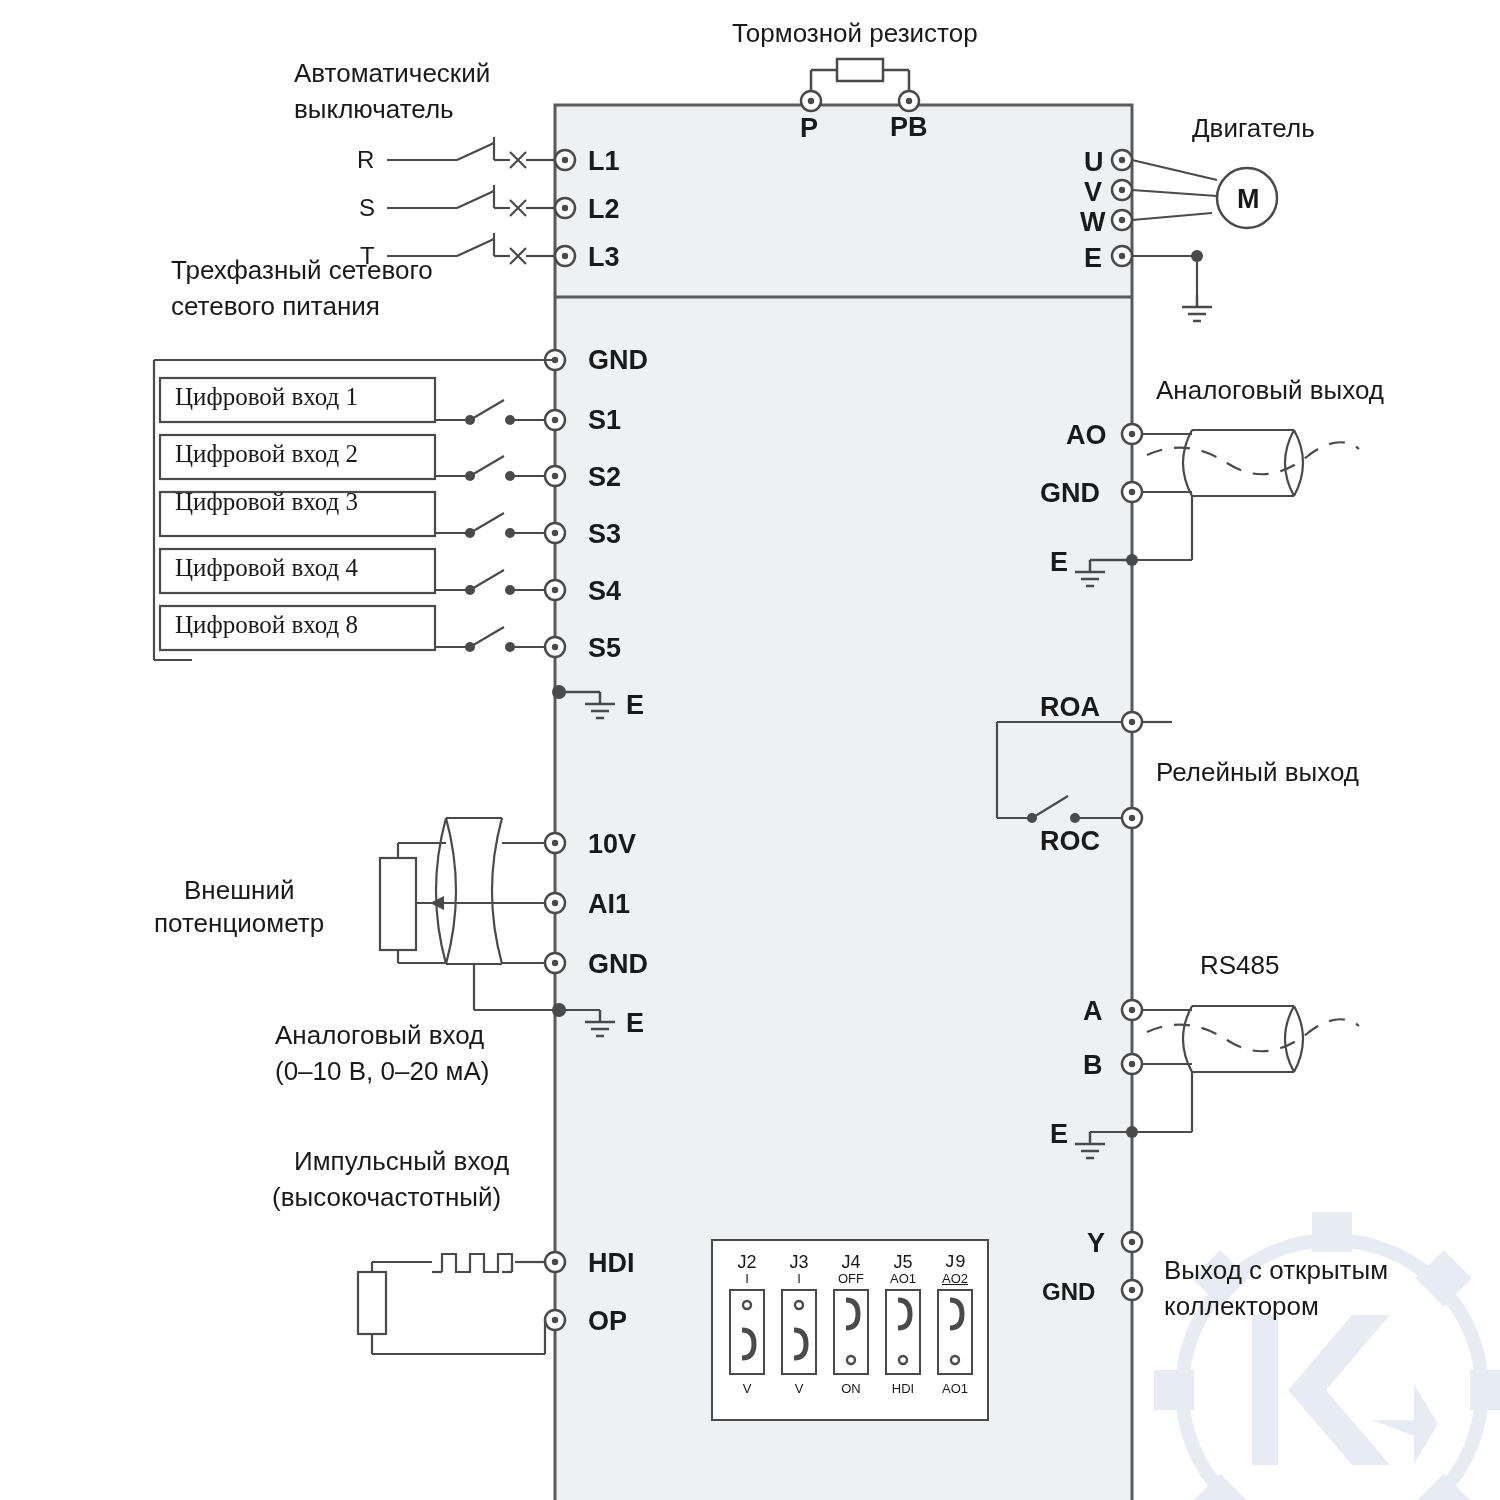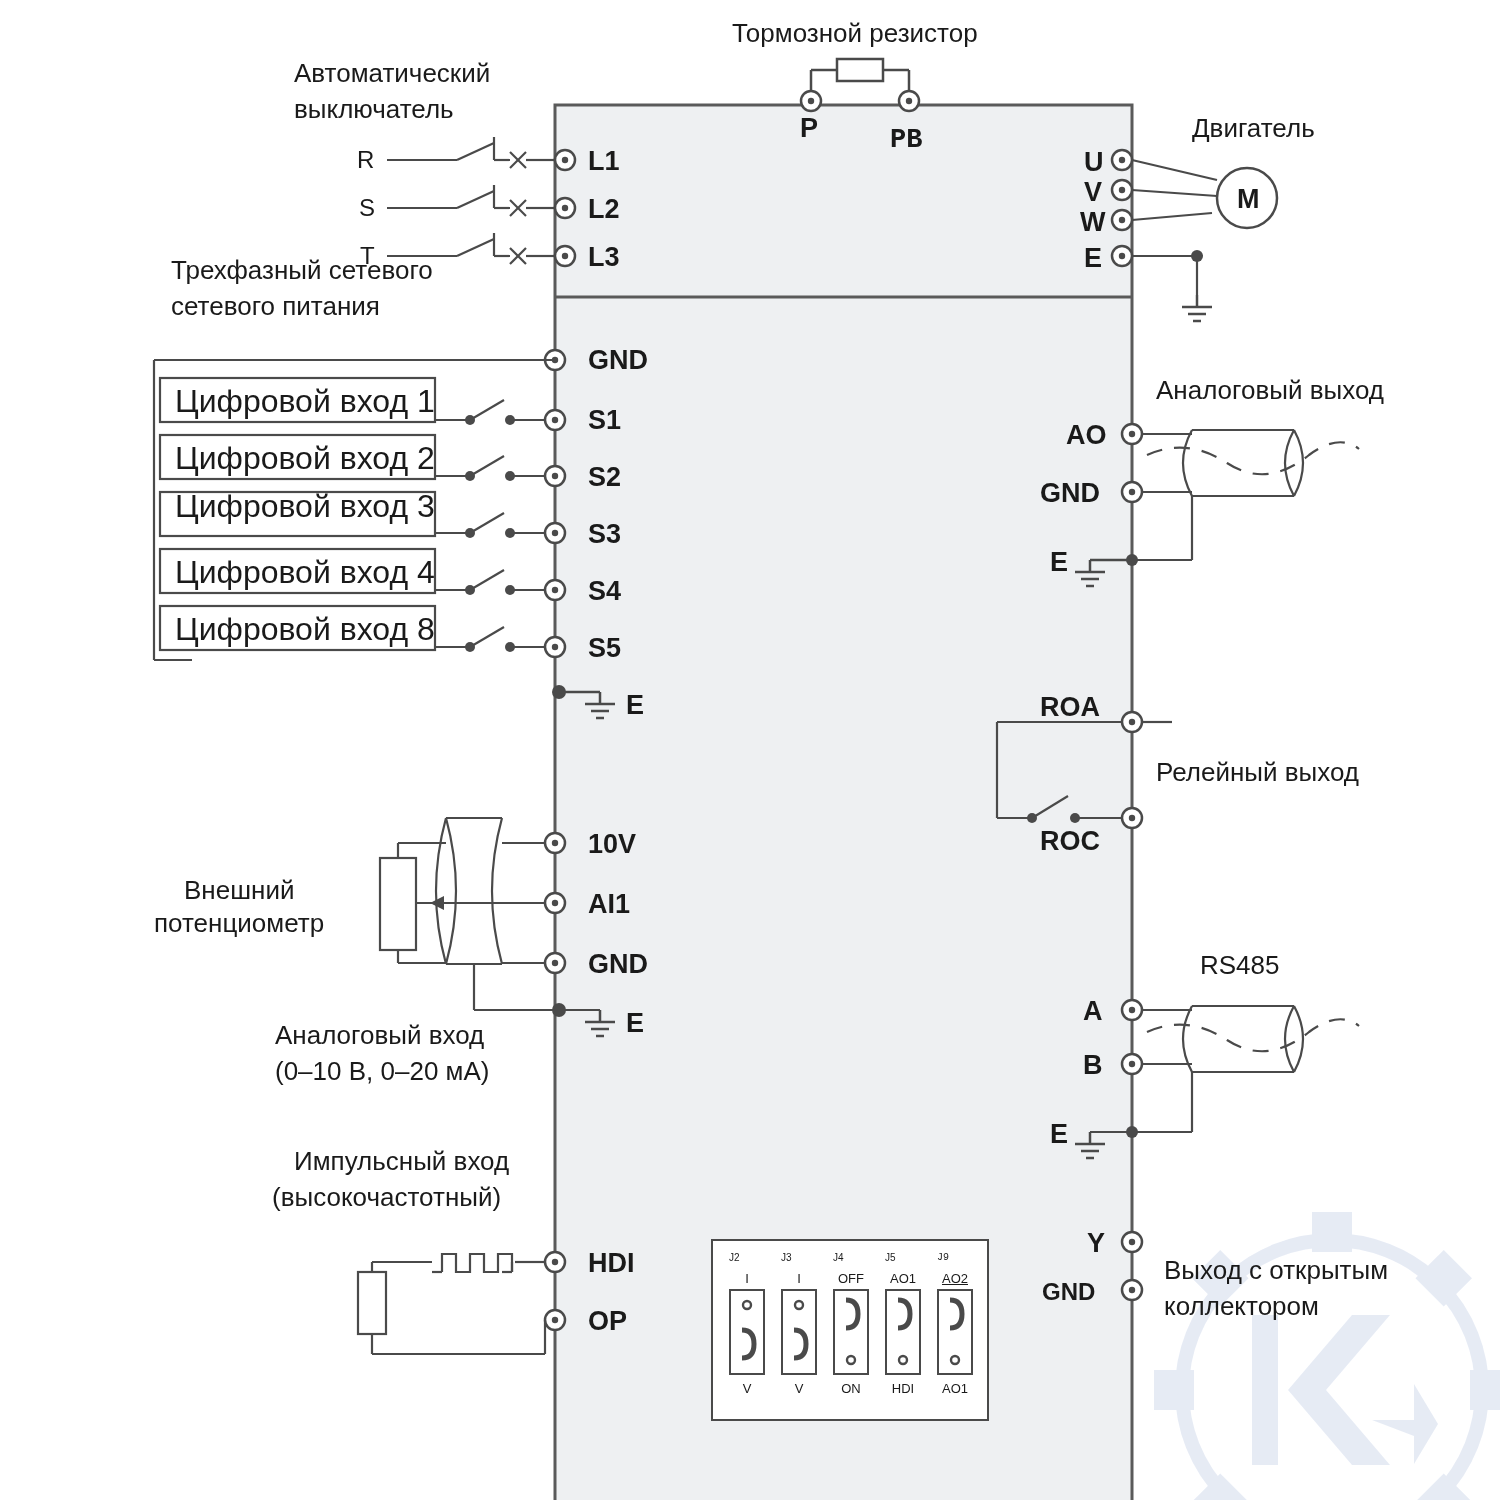--- a/index.html
+++ b/index.html
@@ -4,23 +4,23 @@
 <style>
   html, body { margin:0; padding:0; background:#ffffff; }
   body { width:1500px; height:1500px; position:relative; overflow:hidden;
          font-family:"Liberation Sans", sans-serif; color:#1a1a1a; }
   #stage { position:absolute; left:0; top:0; width:1500px; height:1500px;margin-left:32px; }
   svg { position:absolute; left:0; top:0; }
   .lbl { position:absolute; font-family:"Liberation Sans", sans-serif; color:#1a1a1a; white-space:pre; }
   .term { font-weight:bold; font-size:27px; }
   .term-sm { font-weight:bold; font-size:24px; }
   .cap { font-size:26px; }
-  .din { font-size:32px; }
+  .din { font-size:25px;font-family:Liberation Serif, serif; }
   .phase { font-size:24px; }
-  .jmp { font-size:10px; }
+  .jmp { font-size:18px; text-align:center; }
   .jmp-b { font-size:13px; text-align:center; }
 </style>
 </head>
 <body>
 
 <div id="stage">
 
   <svg width="1500" height="1500" viewBox="0 0 1500 1500">
     <defs>
       <g id="ringTerm">
@@ -299,21 +299,21 @@
         <circle cx="871" cy="1360" r="4"></circle>
 
         <path d="M918 1300 q12 0 12 14 q0 14 -12 14" stroke-width="5"></path>
         <circle cx="923" cy="1360" r="4"></circle>
       </g>
     </g>
   </svg>
 
   <div class="lbl cap" style="left:700px; top:18px;">Тормозной резистор</div>
   <div class="lbl term" style="left:768px; top:113px;">P</div>
-  <div class="lbl term" style="left:858px; top:125px;font-family:Liberation Mono, monospace;">PB</div>
+  <div class="lbl term" style="left:858px; top:112px;">PB</div>
 
   <div class="lbl cap" style="left:262px; top:58px;">Автоматический</div>
   <div class="lbl cap" style="left:262px; top:94px;">выключатель</div>
 
   <div class="lbl phase" style="left:325px; top:146px;">R</div>
   <div class="lbl phase" style="left:327px; top:194px;">S</div>
   <div class="lbl phase" style="left:328px; top:242px;">T</div>
 
   <div class="lbl cap" style="left:139px; top:255px;">Трехфазный сетевого</div>
   <div class="lbl cap" style="left:139px; top:291px;">сетевого питания</div>

